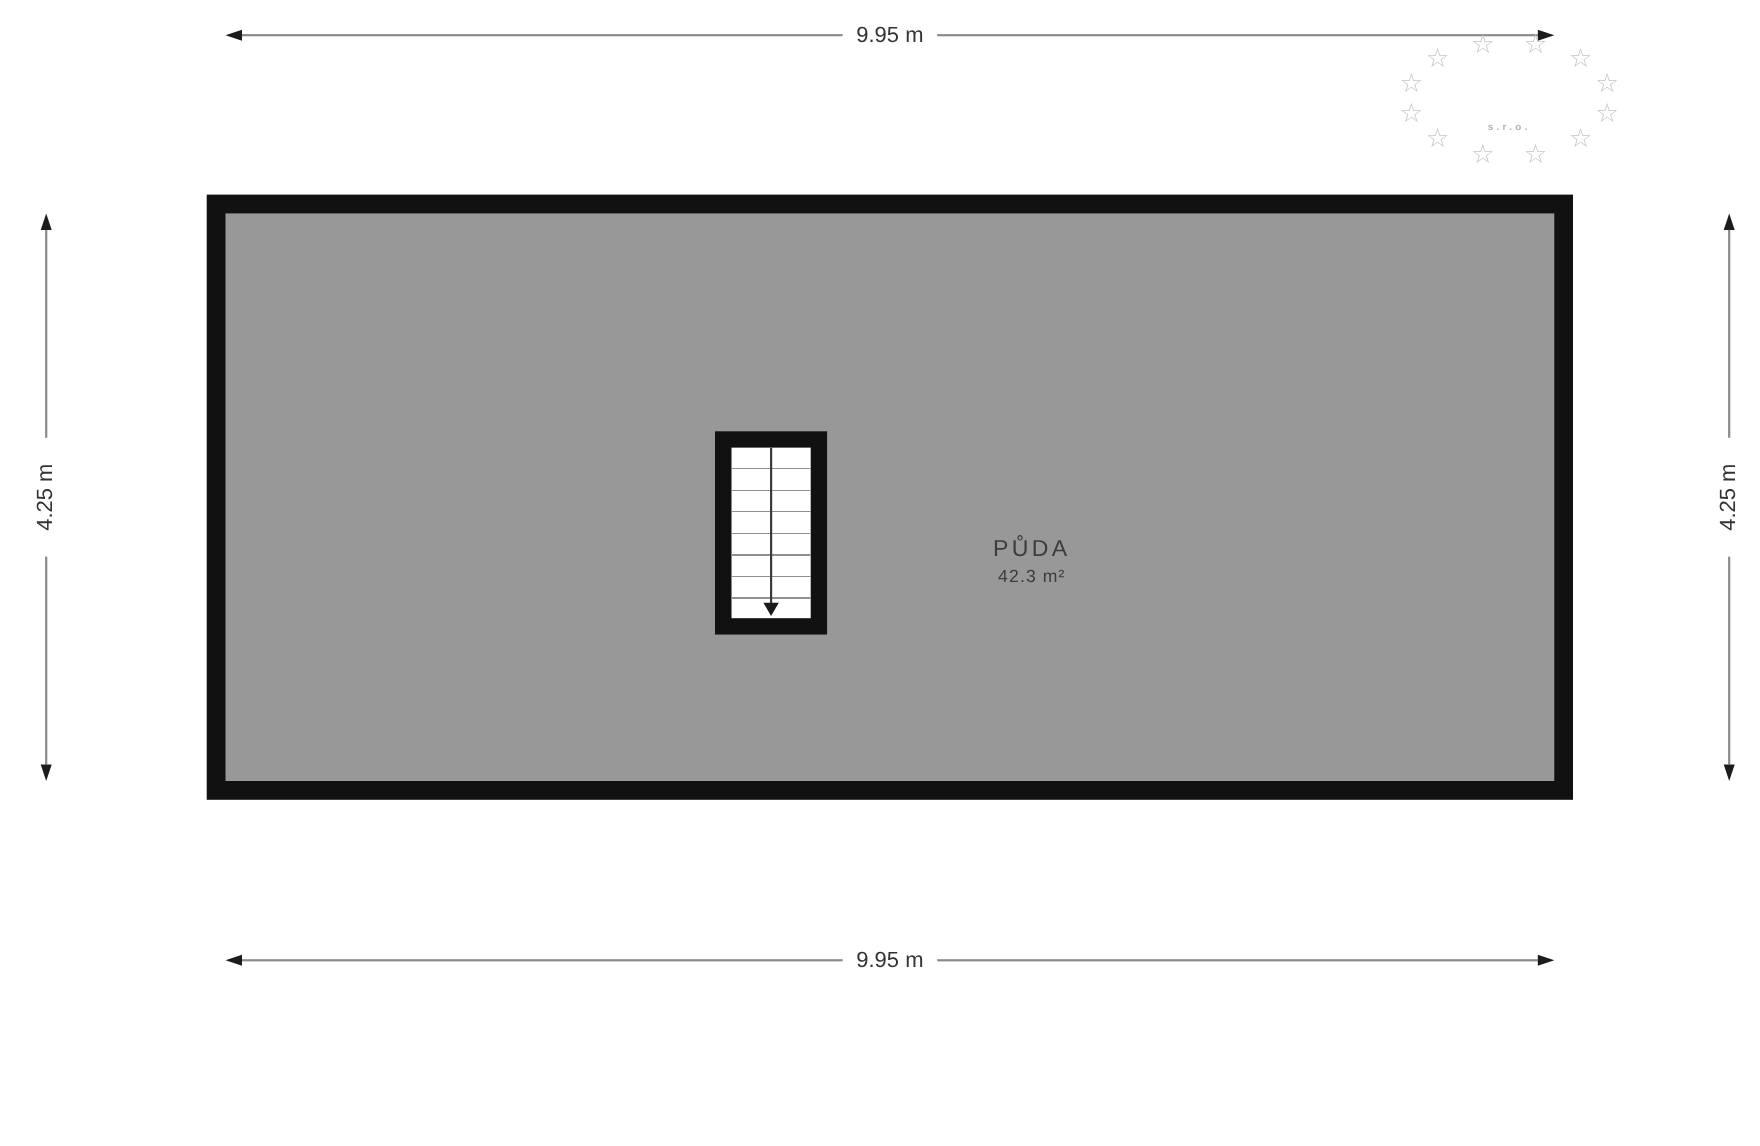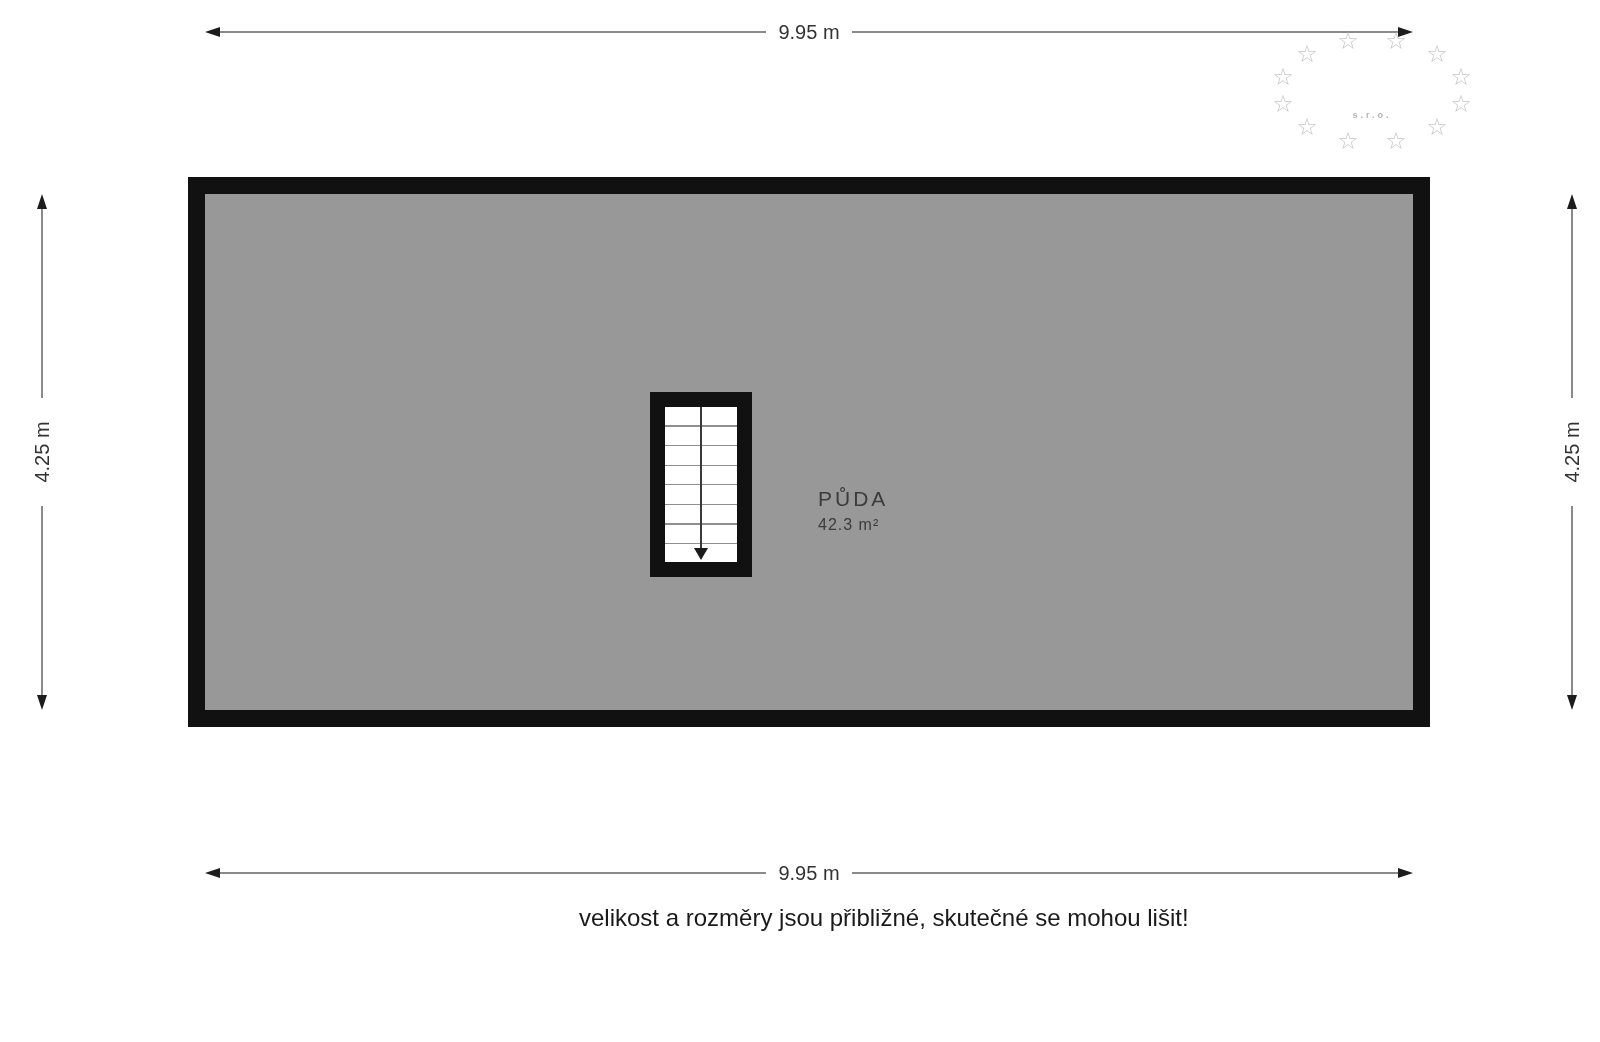--- a/index.html
+++ b/index.html
@@ -41,21 +41,21 @@
     box-sizing:border-box;background:#989898;border:17px solid #111111;}
 
   .stairs{position:absolute;left:650px;top:392px;width:102px;height:185px;
     box-sizing:border-box;background:#ffffff;border:15px solid #111111;}
   .treads{position:absolute;inset:0;
     background-image:repeating-linear-gradient(to bottom,transparent 0px,transparent 18.4px,#8f8f8f 18.4px,#8f8f8f 19.6px);}
   .stair-line{position:absolute;left:calc(50% - 1px);top:0;width:2px;height:calc(100% - 11px);background:#3a3a3a;}
   .stair-arrow{position:absolute;left:calc(50% - 7px);bottom:2px;width:0;height:0;
     border-left:7px solid transparent;border-right:7px solid transparent;border-top:12px solid #1a1a1a;}
 
-  .room-label{position:absolute;left:818px;top:487px;width:240px;color:#3c3c3c;}
+  .room-label{position:absolute;left:818px;top:487px;width:240px;text-align:center;color:#3c3c3c;}
   .room-name{font-size:21px;letter-spacing:3px;}
   .room-area{font-size:16px;letter-spacing:1px;margin-top:5px;}
 
   
   .footer{position:absolute;left:579px;top:896px;color:#1a1a1a;}
   .footer div{white-space:pre;}
   .f1{font-size:24px;margin-bottom:37px;}
   .f2{font-size:24px;}
   .f3{font-size:24px;margin-top:8px;}
 </style>
@@ -124,16 +124,15 @@
 
   <div class="hdim bottom">
     <span class="arr arr-left"></span>
     <span class="seg-h"></span>
     <span class="dim-label">9.95 m</span>
     <span class="seg-h"></span>
     <span class="arr arr-right"></span>
   </div>
 
   <div class="footer">
-    <div class="f3">velikost a rozměry jsou přibližné, skutečné se mohou lišit!</div>
   </div>
 
 </div>
 
 </body></html>

